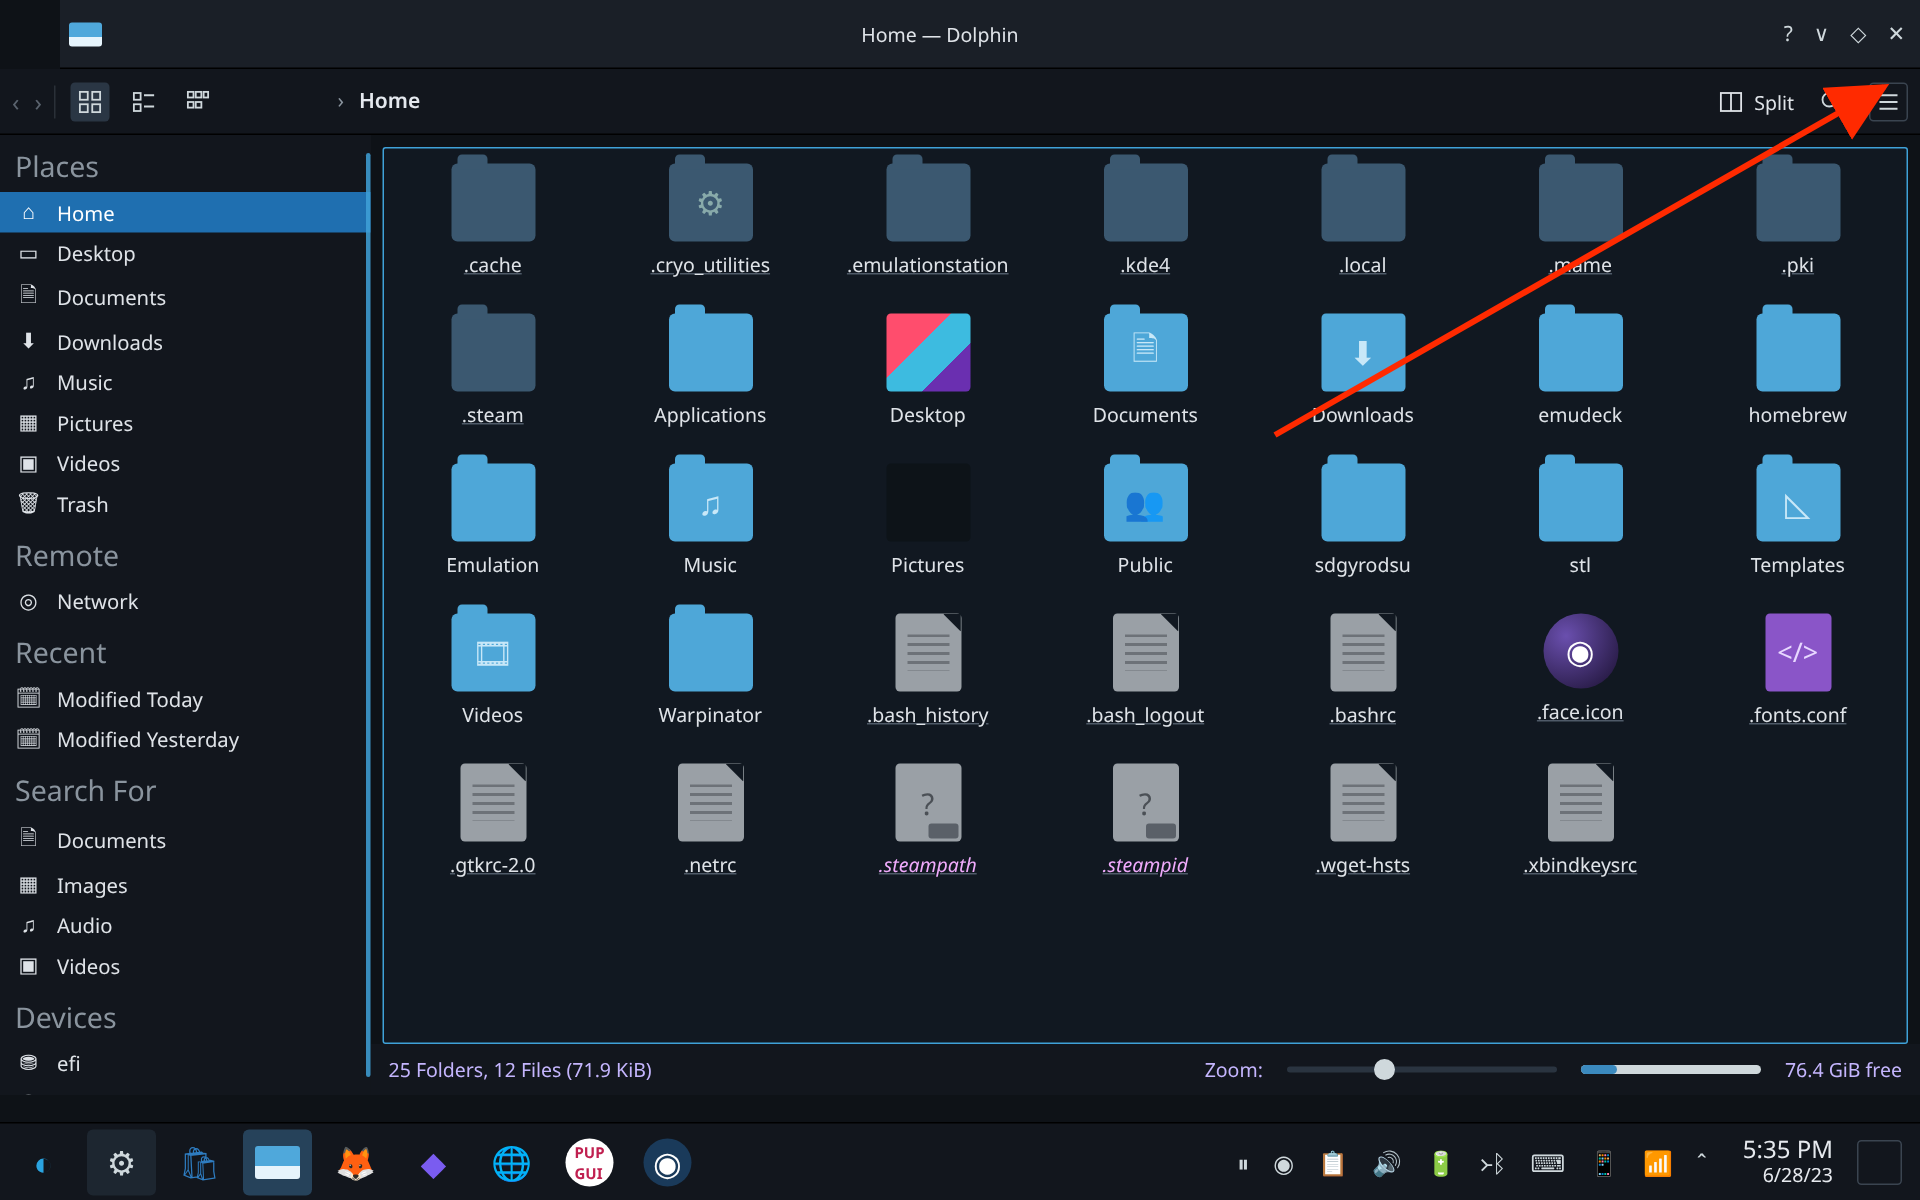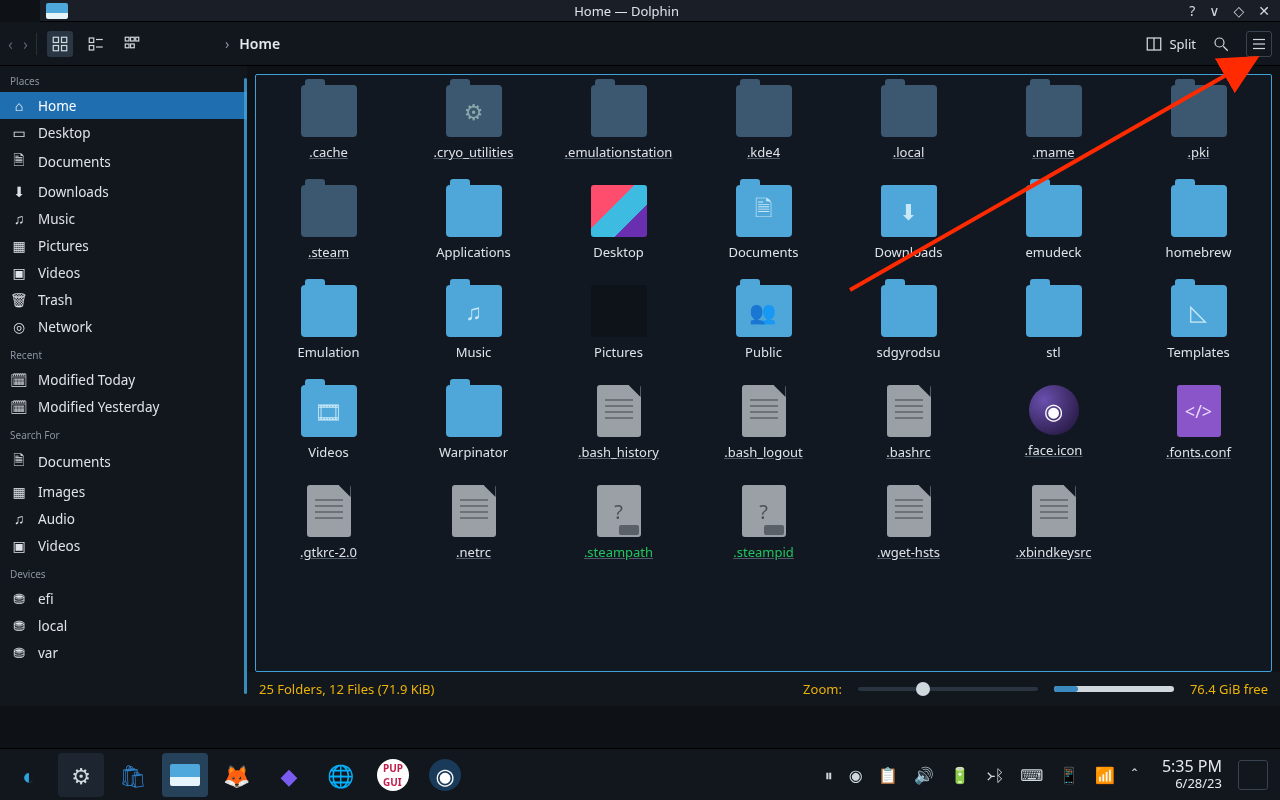--- a/index.html
+++ b/index.html
@@ -1,19 +1,19 @@
 <!DOCTYPE html>
 <html><head>
 <meta charset="utf-8">
 <style>
 * { margin: 0; padding: 0; box-sizing: border-box; font-family: "Noto Sans", -apple-system, sans-serif; }
 html, body { width: 1280px; height: 800px; overflow: hidden; background: #0e1217; color: #cfd8dc; }
 
 
-.titlebar { height: 22px; display: flex; align-items: center; background: #1a1f27; border-bottom: 1px solid #000; margin-left: 40px; }
+.titlebar { height: 46px; display: flex; align-items: center; background: #1a1f27; border-bottom: 1px solid #000; margin-left: 40px; }
 .titlebar .app-icon { width: 22px; height: 16px; margin: 0 6px; background: linear-gradient(#4fa8db 0 60%, #e6f4fc 60% 100%); border-radius: 2px; }
 .titlebar .title { flex: 1; text-align: center; font-size: 13px; color: #dfe3e8; }
 .titlebar .winbtns { display: flex; gap: 14px; padding: 0 10px; color: #cfd8dc; font-size: 14px; }
 .titlebar .winbtns span { cursor: pointer; }
 
 
 .toolbar { height: 44px; display: flex; align-items: center; background: #12161d; border-bottom: 1px solid #000; padding: 0 8px; }
 .toolbar .nav { display: flex; align-items: center; gap: 10px; color: #6b7380; font-size: 16px; padding-right: 8px; border-right: 1px solid #2a3038; }
 .toolbar .views { display: flex; align-items: center; gap: 10px; padding: 0 10px; }
 .iconbtn { width: 26px; height: 26px; display: flex; align-items: center; justify-content: center; border-radius: 3px; color: #cfd8dc; cursor: pointer; }
@@ -23,33 +23,33 @@
 .toolbar .spacer { flex: 1; }
 .toolbar .right { display: flex; align-items: center; gap: 12px; }
 .splitbtn { display: flex; align-items: center; gap: 6px; font-size: 13px; color: #dfe3e8; cursor: pointer; padding-left: 24px; }
 
 
 .body { display: flex; height: 640px; }
 
 
 .sidebar { width: 247px; background: #12161d; overflow-y: auto; font-size: 13.5px; position: relative; }
 .sidebar .scroll-edge { position: absolute; right: 0; top: 12px; bottom: 12px; width: 3px; background: #3fa1d8; opacity: .85; border-radius: 2px; }
-.sidecat { color: #8a949e; padding: 8px 10px 4px; font-size: 10px; }
+.sidecat { color: #8a949e; padding: 8px 10px 4px; font-size: 19px; }
 .sideitem { display: flex; align-items: center; gap: 10px; padding: 4px 10px; cursor: pointer; color: #dfe3e8; }
 .sideitem.active { background: #1f6fb0; color: #fff; }
 .sideitem .si-icon { width: 18px; text-align: center; font-size: 14px; }
 
 
 .main { flex: 1; display: flex; flex-direction: column; }
 .grid-wrap { flex: 1; margin: 8px 8px 0 8px; border: 1px solid #3fa1d8; border-radius: 2px; background: #111821; overflow: auto; padding-top: 4px; }
 .grid { display: grid; grid-template-columns: repeat(7, 1fr); }
 .cell { height: 100px; display: flex; flex-direction: column; align-items: center; justify-content: flex-start; gap: 6px; font-size: 13px; color: #dfe3e8; padding-top: 6px; }
 .cell .label { max-width: 130px; text-align: center; white-space: nowrap; }
 .cell.hidden-style .label { text-decoration: underline; text-decoration-style: solid; text-decoration-color: #4f5a68; }
-.cell.italic .label { color: #22c55e; }
+.cell.italic .label { font-style: italic; color: #f0abfc; }
 
 
 .ic { width: 56px; height: 52px; position: relative; }
 .folder-closed { border-radius: 4px; background: #3b5870; }
 .folder-closed::before { content: ""; position: absolute; top: -6px; left: 4px; width: 20px; height: 10px; background: #3b5870; border-radius: 3px 3px 0 0; }
 .folder-open { border-radius: 4px; background: #4ea7d8; }
 .folder-open::before { content: ""; position: absolute; top: -6px; left: 4px; width: 20px; height: 10px; background: #4ea7d8; border-radius: 3px 3px 0 0; }
 .folder-open .glyph { position: absolute; inset: 0; display: flex; align-items: center; justify-content: center; font-size: 22px; color: #c8e8f8; }
 .thumb { border-radius: 3px; background: #1a2530; display: flex; align-items: center; justify-content: center; }
 .textfile { width: 44px; height: 52px; background: #9aa0a6; border-radius: 3px; position: relative; }
@@ -60,21 +60,21 @@
 .purplefile { width: 44px; height: 52px; background: #8a55c8; border-radius: 3px; display:flex; align-items:center; justify-content:center; color:#e8d8ff; font-size:18px;}
 .unknownfile { width: 44px; height: 52px; background: #9aa0a6; border-radius: 3px; display:flex; align-items:center; justify-content:center; color:#4b5056; font-size:20px; position:relative;}
 .unknownfile .badge { position:absolute; bottom:2px; right:2px; width:20px; height:10px; background:#5a6068; border-radius:2px; }
 .thumb.desktop { background: linear-gradient(135deg,#ff4d6d 0 40%,#3dbbe0 40% 70%,#6a2fb0 70% 100%); }
 .thumb.pics { background: #0d1318; display:grid; grid-template-columns:1fr 1fr; grid-template-rows:1fr 1fr; gap:2px; padding:4px;}
 .thumb.pics div { background:#1e6fb0; border-radius:2px; }
 .thumb.dl { background:#4ea7d8; }
 .thumb.dl::after { content:"⬇"; color:#c8e8f8; font-size:22px; position:absolute; inset:0; display:flex; align-items:center; justify-content:center;}
 
 
-.status { height: 34px; display: flex; align-items: center; padding: 0 12px; font-size: 13px; color: #eab308; background: #12161d; gap: 16px; }
+.status { height: 34px; display: flex; align-items: center; padding: 0 12px; font-size: 13px; color: #c4b5fd; background: #12161d; gap: 16px; }
 .status .spacer { flex: 1; }
 .slider { width: 180px; height: 4px; background: #2a3440; border-radius: 2px; position: relative; }
 .slider .knob { position: absolute; top: -5px; width: 14px; height: 14px; border-radius: 50%; background: #cfd8dc; }
 .diskbar { width: 120px; height: 6px; background: #cfd8dc; border-radius: 3px; position: relative; }
 .diskbar .used { position: absolute; left: 0; top: 0; bottom: 0; background: #3b8abf; border-radius: 3px; }
 
 
 .taskbar { position: absolute; left: 0; right: 0; bottom: 0; height: 52px; background: #12161d; border-top: 1px solid #000; display: flex; align-items: center; padding: 0 6px; gap: 6px; }
 .tb-app { width: 46px; height: 44px; border-radius: 4px; display: flex; align-items: center; justify-content: center; font-size: 22px; cursor: pointer; }
 .tb-app.active { background: #26425a; }
@@ -195,20 +195,21 @@
           <span>Pictures</span>
         </div>
         <div class="sideitem">
           <span class="si-icon">▣</span>
           <span>Videos</span>
         </div>
         <div class="sideitem">
           <span class="si-icon">🗑</span>
           <span>Trash</span>
         </div>
+        <div class="sidecat">Remote</div>
         <div class="sideitem">
           <span class="si-icon">◎</span>
           <span>Network</span>
         </div>
         <div class="sidecat">Recent</div>
         <div class="sideitem">
           <span class="si-icon">🗓</span>
           <span>Modified Today</span>
         </div>
         <div class="sideitem">

